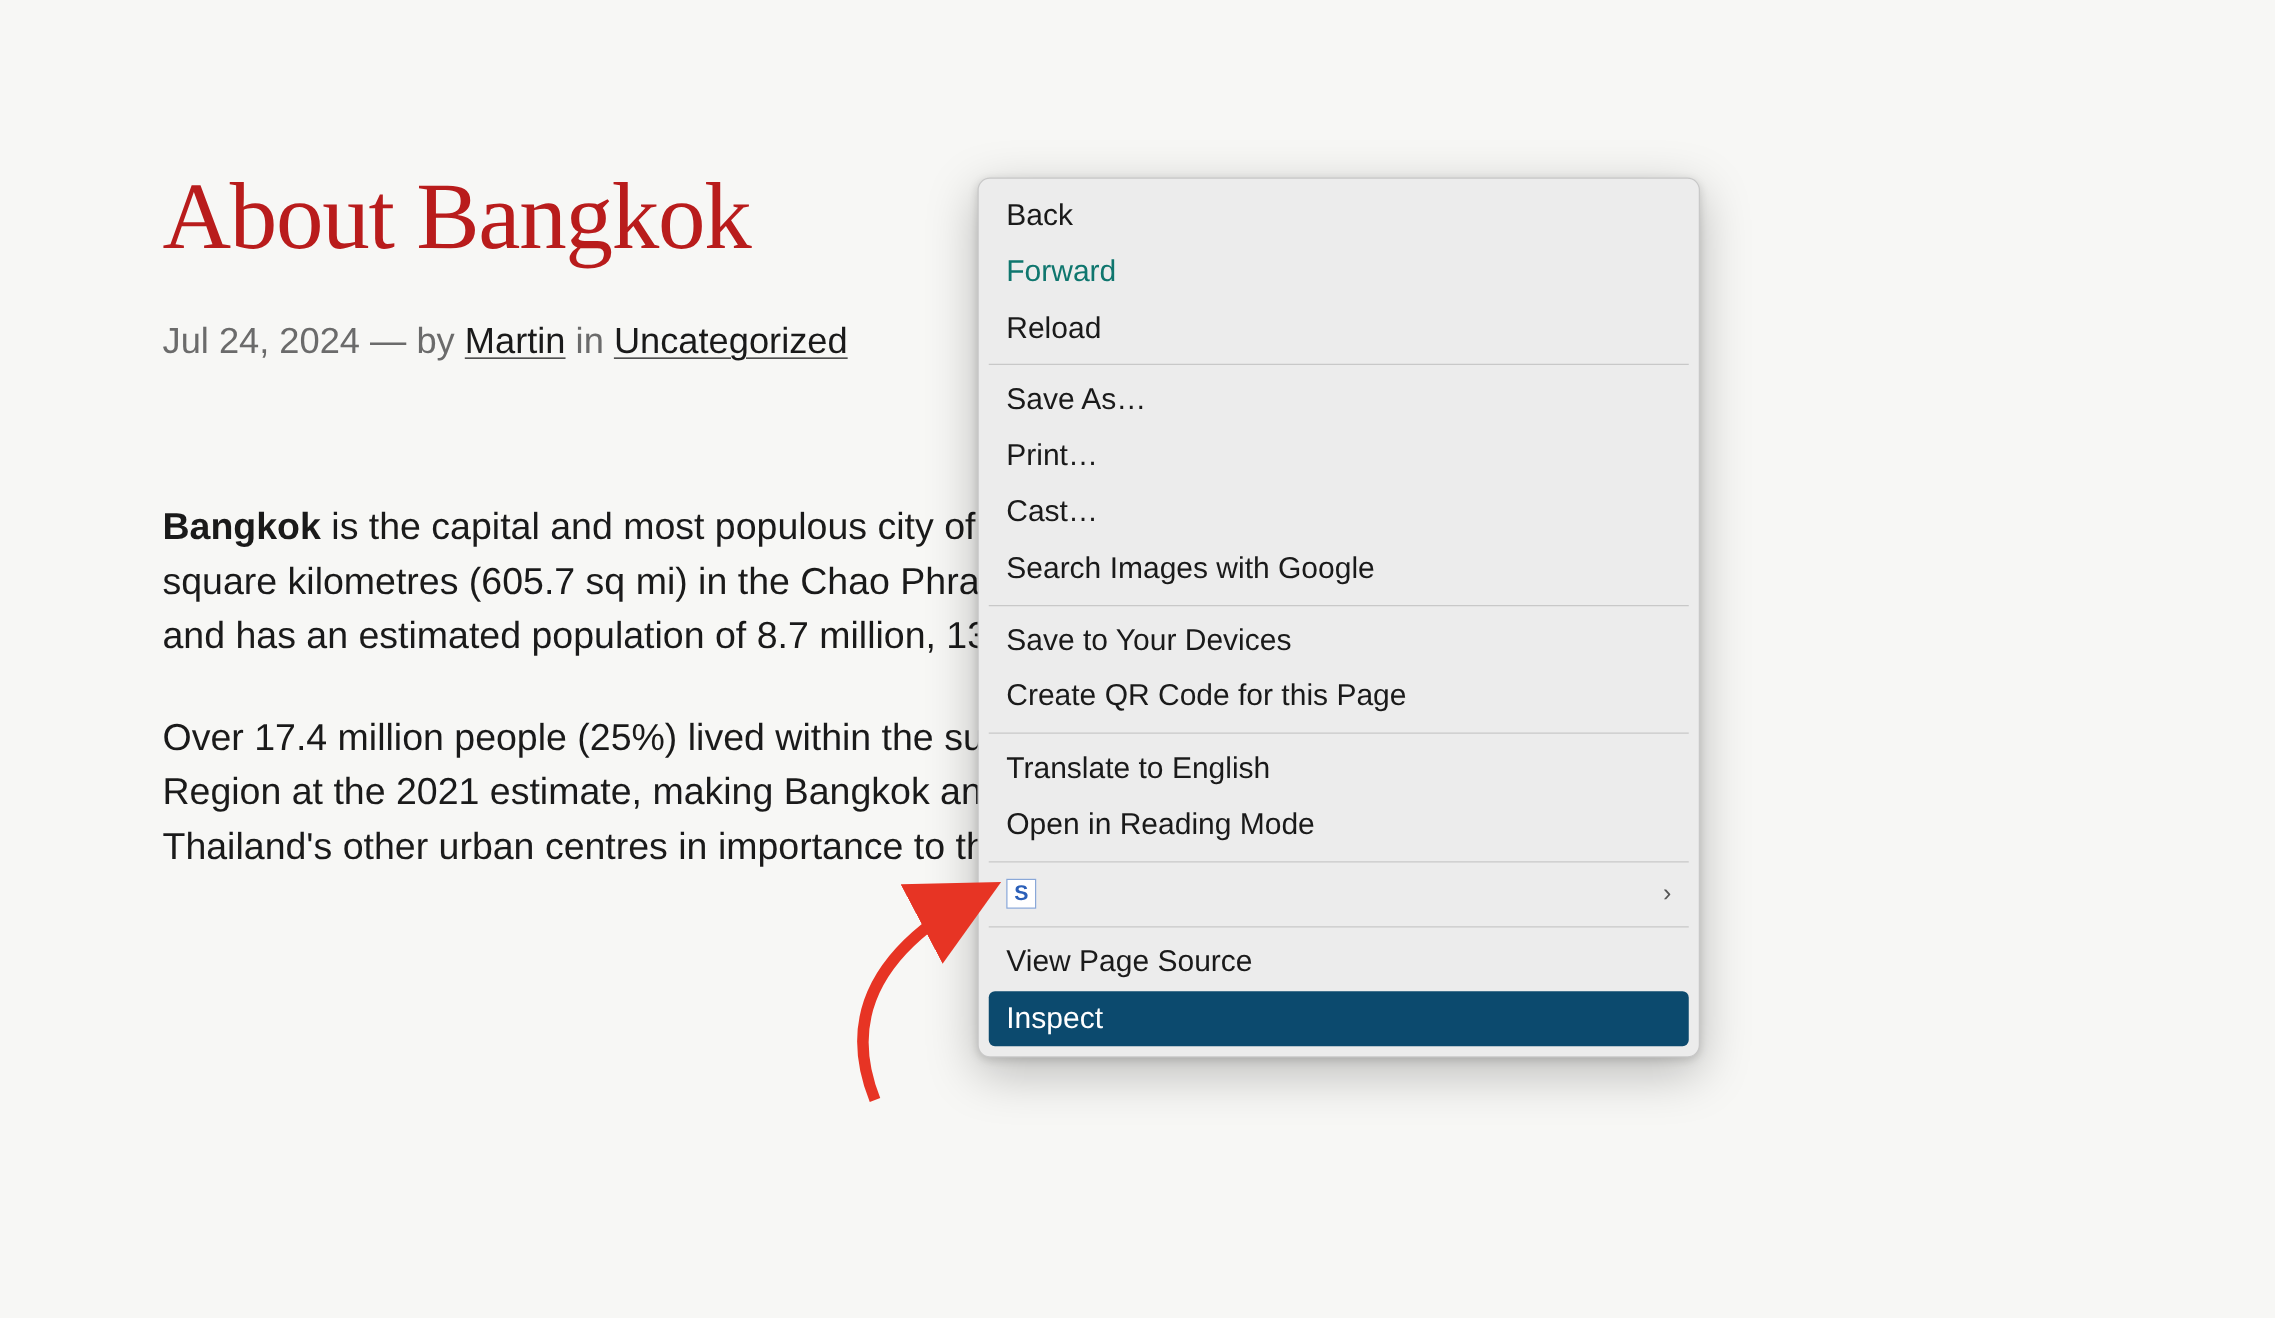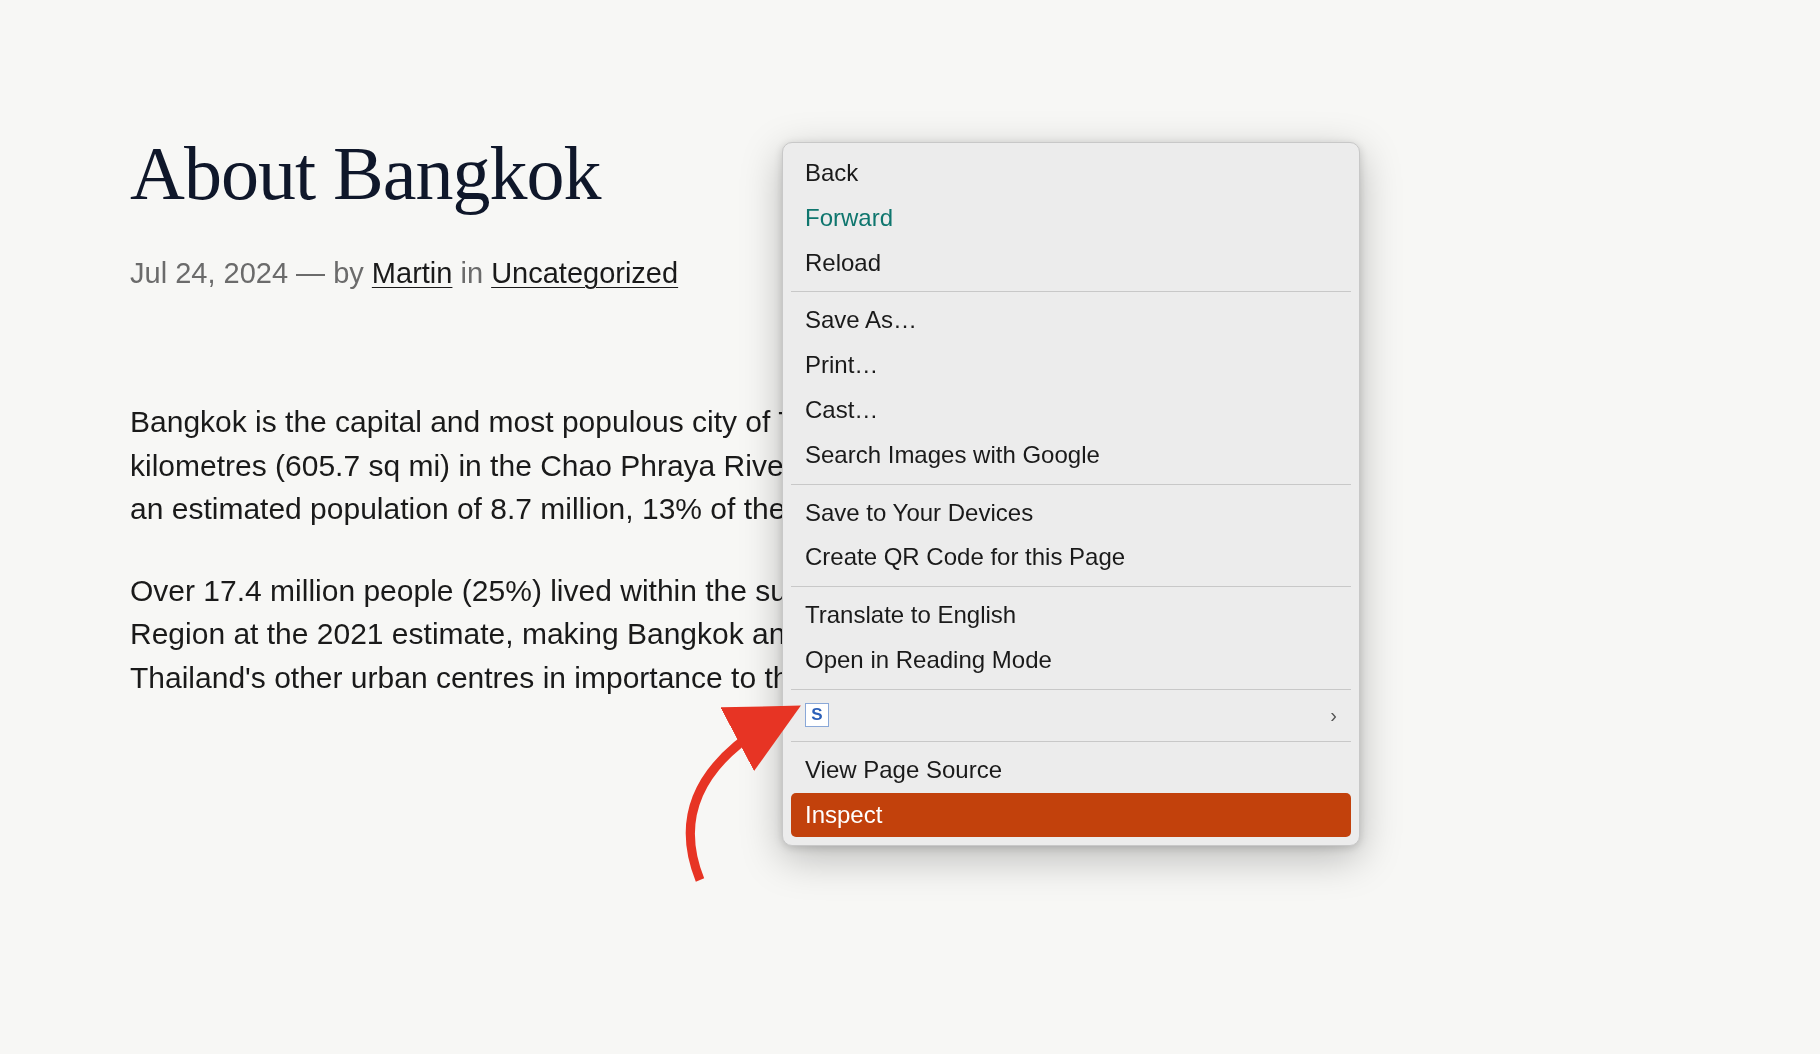--- a/index.html
+++ b/index.html
@@ -12,21 +12,21 @@
       position: relative;
     }
     .article {
       padding: 130px 130px 0 130px;
       max-width: 1400px;
     }
     .article-title {
       font-family: Georgia, "Times New Roman", serif;
       font-size: 76px;
       font-weight: 400;
-      color: #0f172a;
+      color: #b91c1c;
       margin-bottom: 40px;
       letter-spacing: -1px;
     }
     .article-meta {
       font-size: 29px;
       color: #6b6b6b;
       margin-bottom: 110px;
     }
     .article-meta .author, .article-meta .category {
       color: #1a1a1a;
@@ -34,21 +34,21 @@
       text-decoration-thickness: 1px;
       text-underline-offset: 4px;
     }
     .article-body p {
       font-size: 30px;
       line-height: 1.45;
       color: #1a1a1a;
       margin-bottom: 38px;
     }
     .article-body strong {
-      font-weight: 400;
+      font-weight: 700;
     }
     .context-menu {
       position: absolute;
       top: 142px;
       left: 782px;
       width: 578px;
       background: #ececec;
       border: 1px solid #c8c8c8;
       border-radius: 10px;
       box-shadow: 0 12px 40px rgba(0,0,0,0.25), 0 2px 8px rgba(0,0,0,0.15);
@@ -62,21 +62,21 @@
       display: flex;
       align-items: center;
       gap: 10px;
       cursor: default;
       line-height: 1.45;
     }
     .menu-item.disabled {
       color: #0f766e;
     }
     .menu-item.highlighted {
-      background: #c2410c;
+      background: #0c4a6e;
       color: #ffffff;
     }
     .menu-item .chevron {
       margin-left: auto;
       font-size: 20px;
       color: #555;
     }
     .menu-divider {
       height: 1px;
       background: #c8c8c8;

